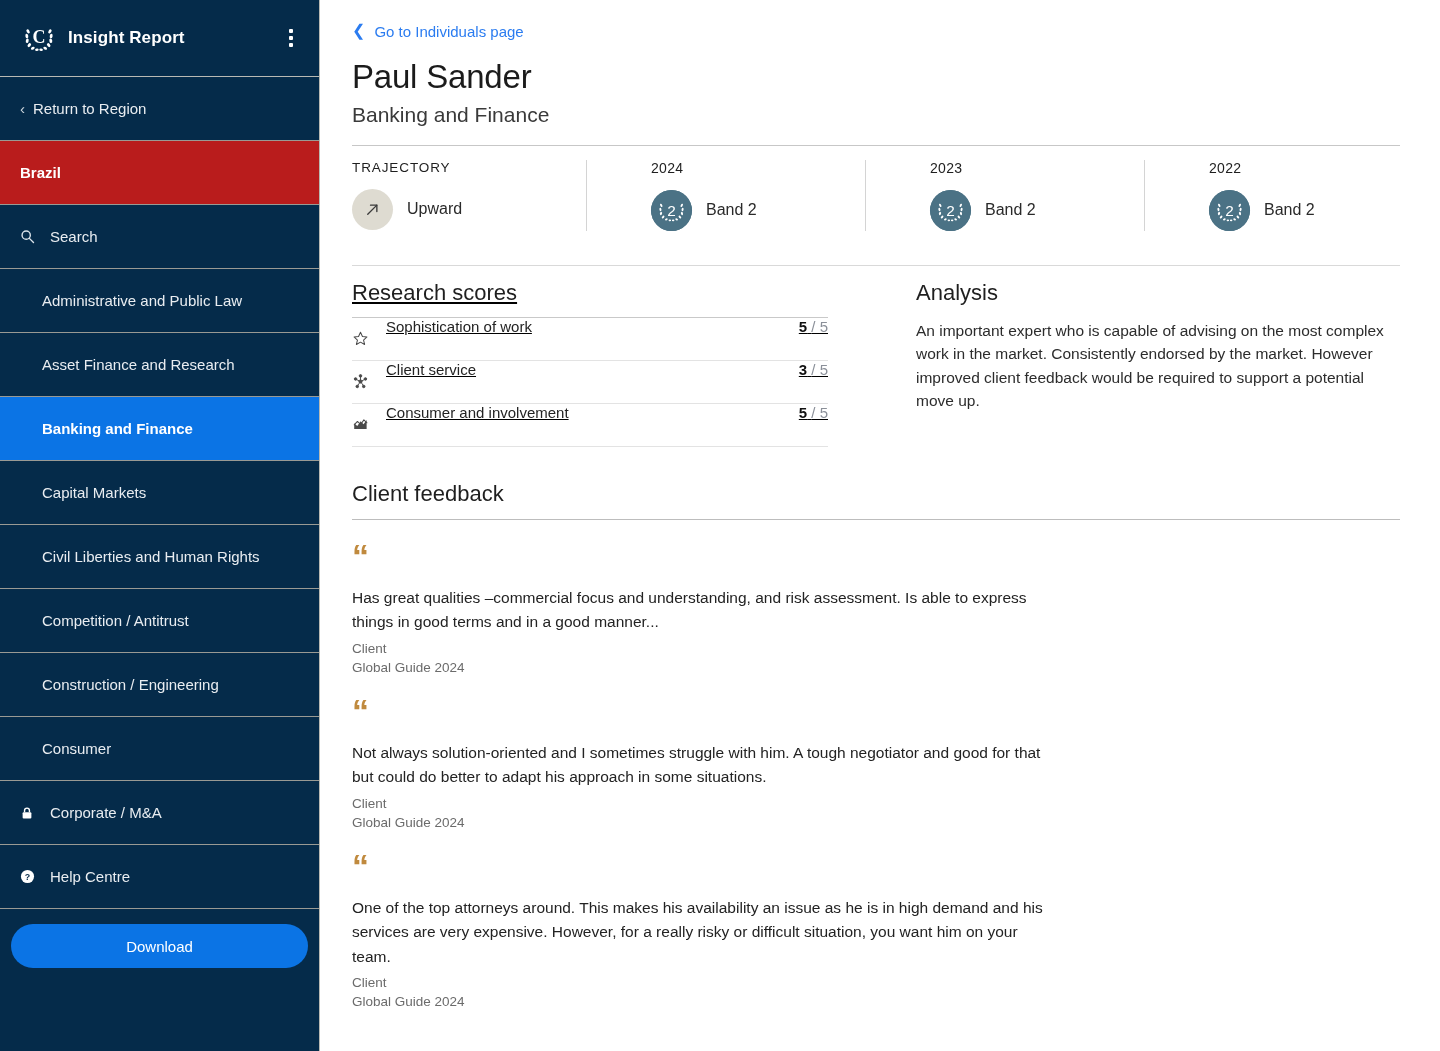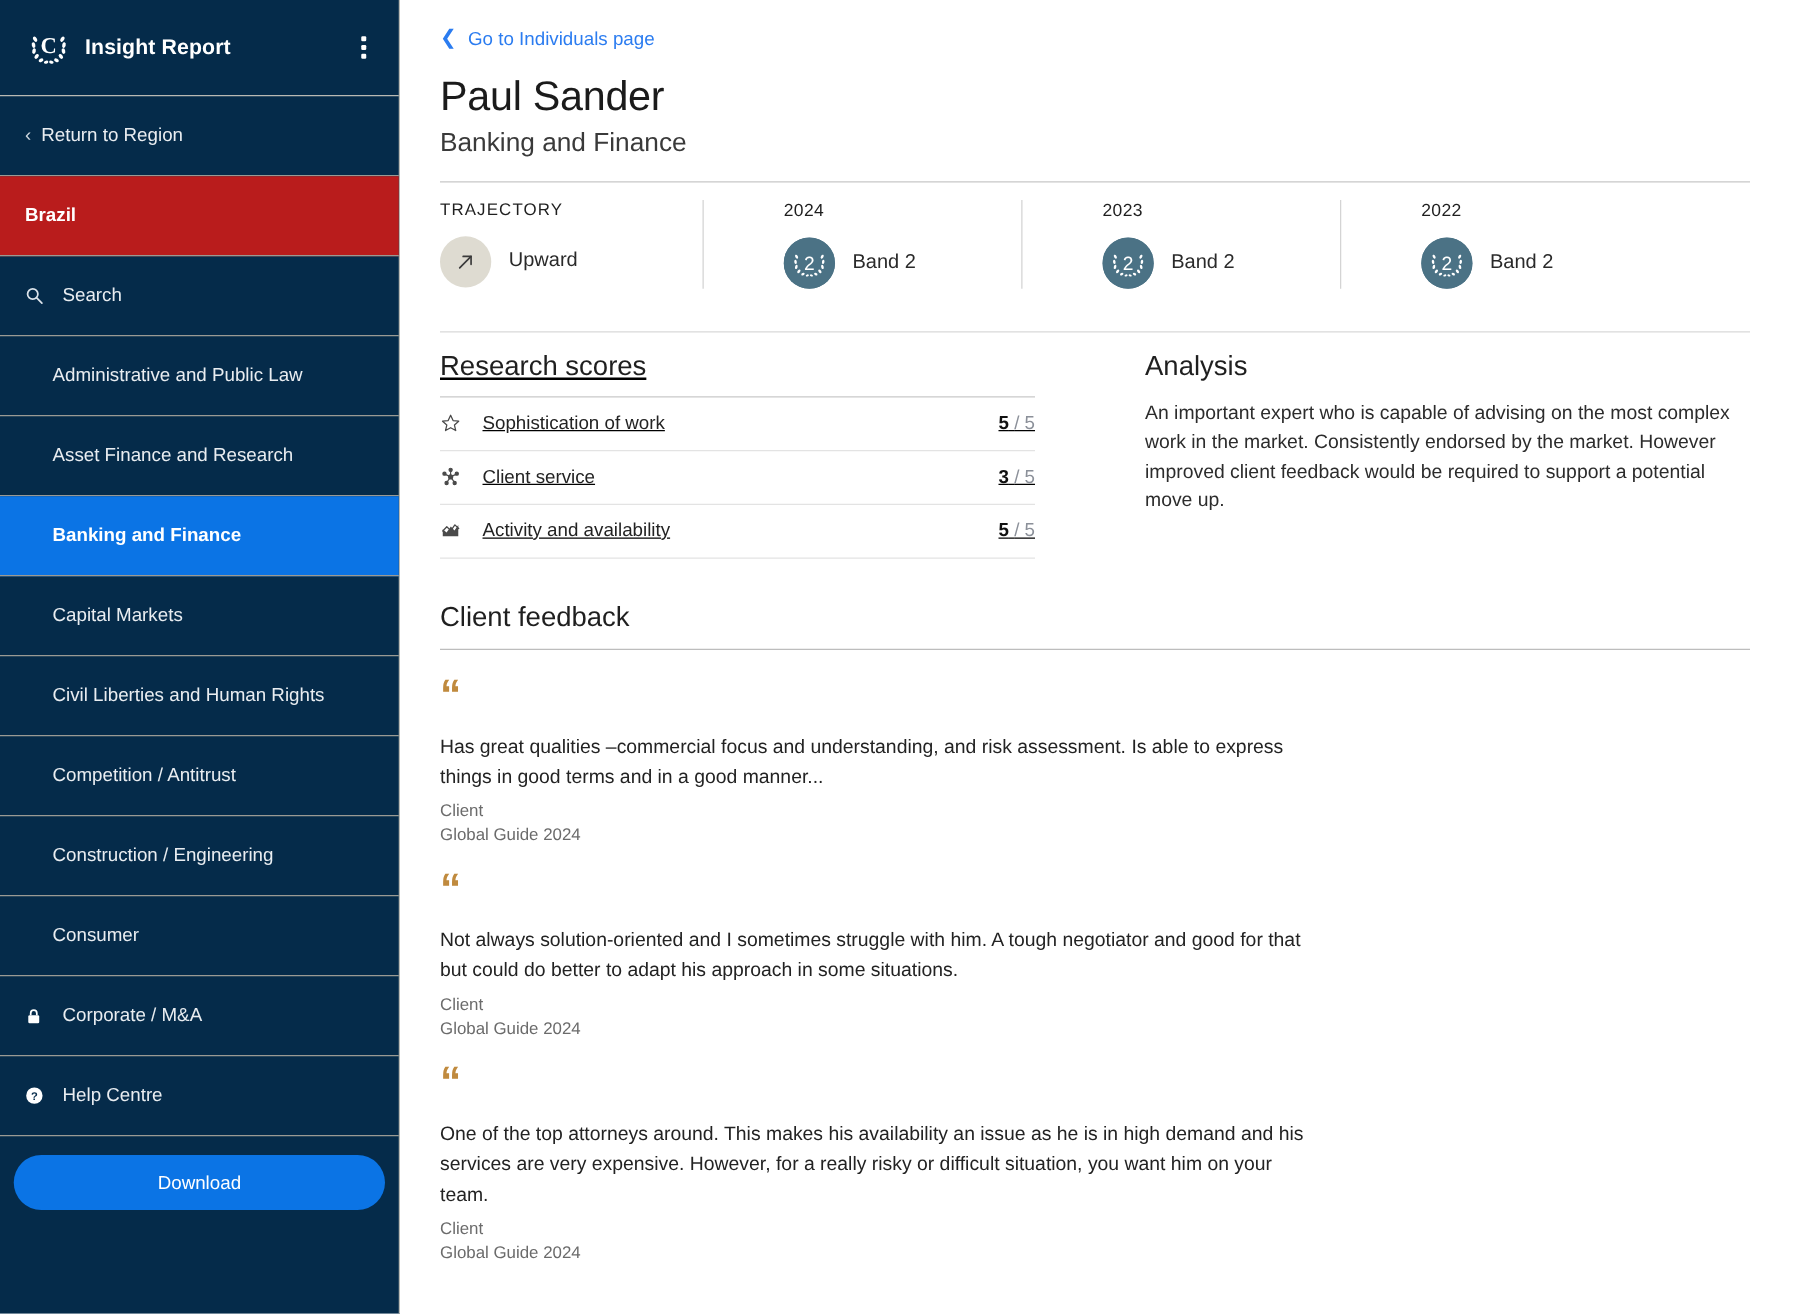--- a/index.html
+++ b/index.html
@@ -63,41 +63,41 @@
     color: #2b7cf0; font-size: 15px; cursor: pointer; margin-bottom: 18px;
   }
   .backlink .chev { font-size: 16px; line-height: 1; }
   .person-name { font-size: 33px; font-weight: normal; color: #1b1b1b; letter-spacing: -.2px; }
   .person-practice { font-size: 21px; color: #3a3a3a; margin-top: 7px; }
 
   .rule { height: 1px; background: #c7c7c7; margin-top: 18px; }
   .rule.thin { background: #d9d9d9; }
 
   
-  .strip { display: flex; align-items: stretch; padding: 14px 0 16px; }
+  .strip { display: flex; align-items: stretch; padding: 14px 0 16px; gap: 24px; }
   .strip-col { flex: 0 0 auto; padding-right: 24px; }
   .strip-col.c0 { width: 210px; }
   .strip-col.c1, .strip-col.c2, .strip-col.c3 { width: 255px; padding-left: 64px; border-left: 1px solid #d4d4d4; }
   .strip-label { font-size: 14px; color: #1f1f1f; letter-spacing: .3px; }
   .strip-label.caps { letter-spacing: .9px; font-size: 13.5px; }
   .strip-val { display: flex; align-items: center; gap: 14px; margin-top: 14px; }
   .strip-val .txt { font-size: 16px; color: #2a2a2a; }
   .circ { width: 41px; height: 41px; border-radius: 50%; flex: 0 0 41px; display: flex; align-items: center; justify-content: center; }
   .circ.trend { background: #dedbd1; }
   .circ.band { background: #4b7285; }
 
   
   .body-cols { display: flex; gap: 88px; margin-top: 14px; }
   .col-left { width: 476px; flex: 0 0 476px; text-decoration: underline; }
   .col-right { flex: 1 1 auto; }
   .sec-title { font-size: 22px; color: #1f1f1f; font-weight: normal; }
   .sec-rule { height: 1px; background: #c9c9c9; margin-top: 11px; }
 
   .score-row {
-    display: flex; align-items: center;
+    display: flex; 
     height: 43px; border-bottom: 1px solid #e3e3e3;
     font-size: 15px; color: #232323;
   }
   .score-row .s-ico { width: 34px; flex: 0 0 34px; display: flex; align-items: center; }
   .score-row .s-name { flex: 1 1 auto; }
   .score-row .s-val { font-size: 15px; color: #8b9099; }
   .score-row .s-val b { color: #111; font-weight: bold; }
 
   .analysis-text { font-size: 15.5px; line-height: 23.5px; color: #2c2c2c; margin-top: 13px; max-width: 470px; }
 
@@ -359,21 +359,21 @@
           <span class="s-val"><b>3</b> <span>/ 5</span></span>
         </div>
 
         <div class="score-row">
           <span class="s-ico">
             <svg viewBox="0 0 20 20" width="17" height="17">
               <path d="M2.6 15.4 V8.6 l3.6 3.2 4-5.6 3.4 3.6 3.6-5.2 v10.8 z" fill="#4a4a4a"></path>
               <polyline points="2.6,10.4 6.4,6.4 10.2,10 14,4.6 17.6,8" fill="none" stroke="#4a4a4a" stroke-width="1.2" stroke-linejoin="round" stroke-linecap="round"></polyline>
             </svg>
           </span>
-          <span class="s-name">Activity and availability</span>
+          <span class="s-name">Consumer and involvement</span>
           <span class="s-val"><b>5</b> <span>/ 5</span></span>
         </div>
       </div>
 
       <div class="col-right">
         <h2 class="sec-title">Analysis</h2>
         <p class="analysis-text">An important expert who is capable of advising on the most complex work in the market. Consistently endorsed by the market. However improved client feedback would be required to support a potential move up.</p>
       </div>
     </div>
 

